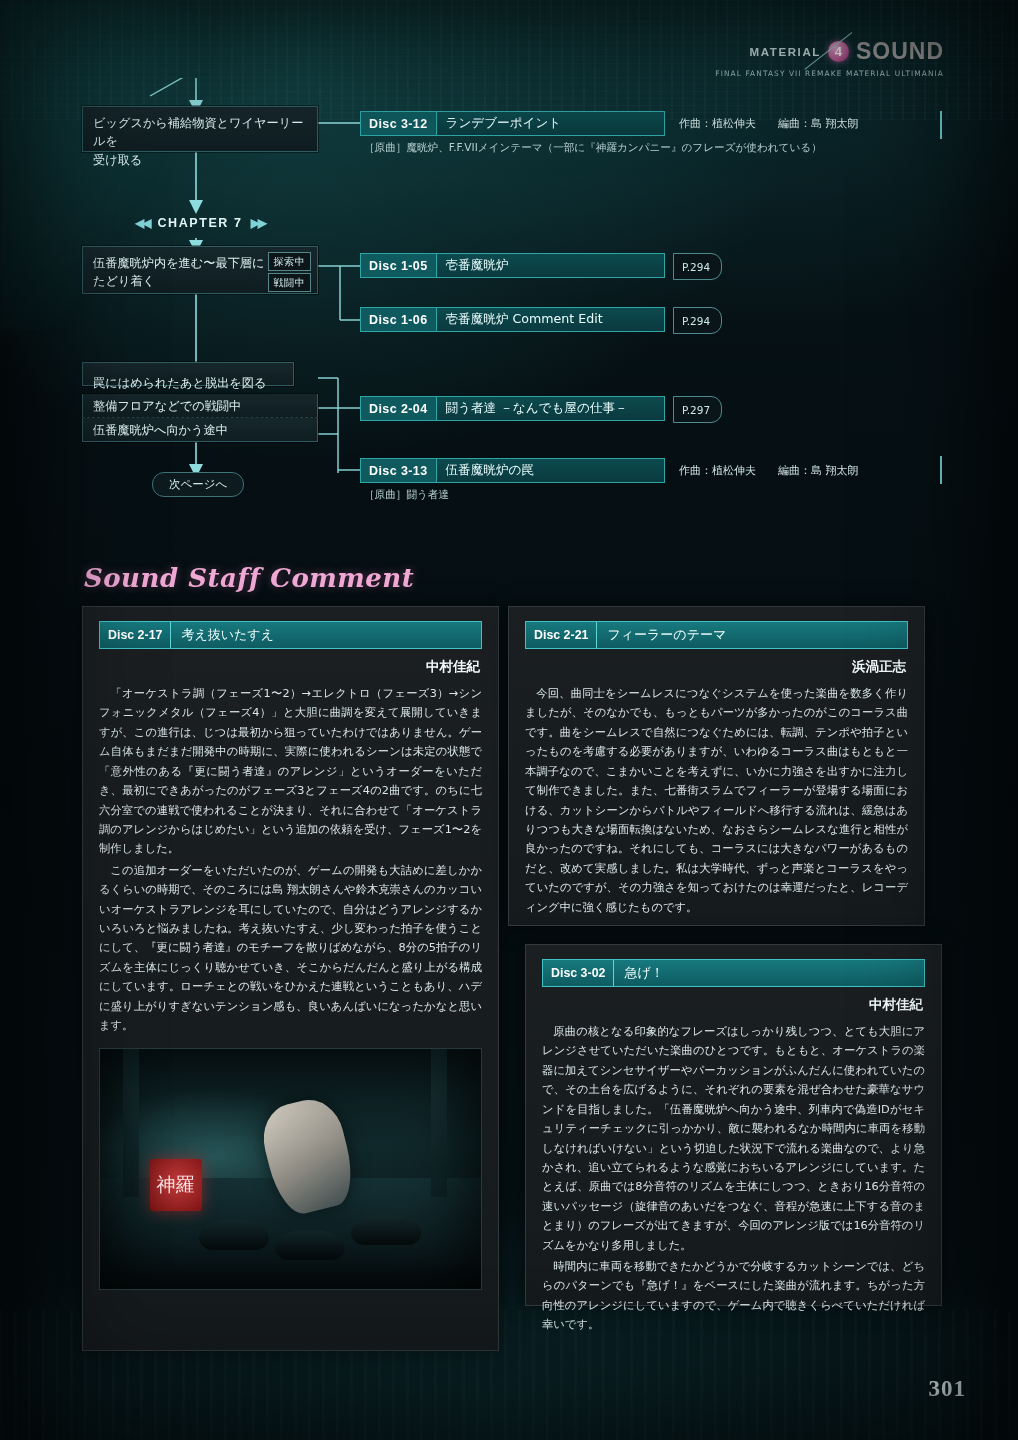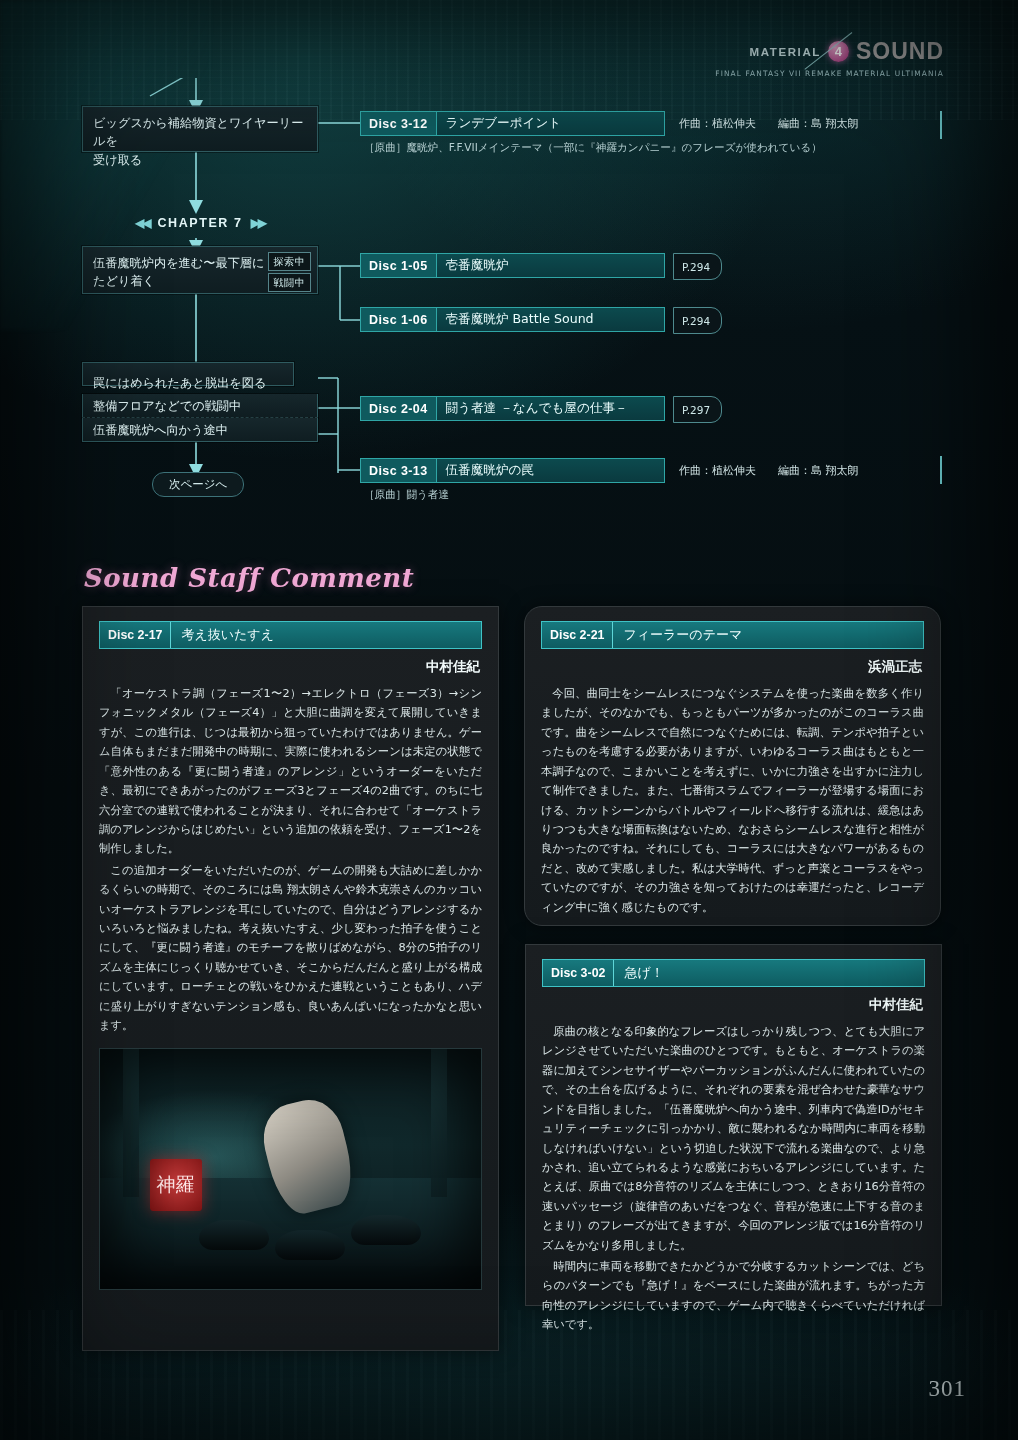--- a/index.html
+++ b/index.html
@@ -209,21 +209,21 @@
   .shot .dog{
     position:absolute;bottom:16%;width:70px;height:30px;
     background:linear-gradient(180deg,#14282c,#050b0d);
     border-radius:40% 45% 20% 20%/60% 60% 40% 40%;
   }
   .shot .vign{position:absolute;inset:0;box-shadow:inset 0 0 60px 16px rgba(0,0,0,.75);}
 
   .pagenum{
     position:absolute;right:52px;bottom:38px;
     font-family:"Liberation Serif","DejaVu Serif",serif;
-    font-size:23px;font-weight:normal;color:#eaf9fa;letter-spacing:1px;
+    font-size:23px;font-weight:bold;color:#eaf9fa;letter-spacing:1px;
   }
 </style>
 </head>
 <body>
 
 <div class="page">
   <div class="glow-left"></div>
 </div>
 
 <div class="hdr">
@@ -316,21 +316,21 @@
     <div class="disc">
       <span class="dnum">Disc 1-05</span>
       <span class="dtitle">壱番魔晄炉</span>
     </div>
     <div class="pref">P.294</div>
   </div>
 
   <div class="disc-row" style="left:360px;top:229px;">
     <div class="disc">
       <span class="dnum">Disc 1-06</span>
-      <span class="dtitle">壱番魔晄炉 Battle Sound</span>
+      <span class="dtitle">壱番魔晄炉 Comment Edit</span>
     </div>
     <div class="pref">P.294</div>
   </div>
 
   <div class="disc-row" style="left:360px;top:318px;">
     <div class="disc">
       <span class="dnum">Disc 2-04</span>
       <span class="dtitle">闘う者達 －なんでも屋の仕事－</span>
     </div>
     <div class="pref">P.297</div>
@@ -372,21 +372,21 @@
       <div class="sign">神羅</div>
       <div class="char"></div>
       <div class="dog" style="left:26%;"></div>
       <div class="dog" style="left:46%;bottom:12%;"></div>
       <div class="dog" style="left:66%;bottom:18%;"></div>
       <div class="vign"></div>
     </div>
   </div>
 </div>
 
-<div class="card" style="left:524px;top:606px;width:415px;height:318px;border-radius:18px;">
+<div class="card" style="left:508px;top:606px;width:415px;height:318px;">
   <div class="card-inner">
     <div class="bar">
       <span class="dnum">Disc 2-21</span>
       <span class="dtitle">フィーラーのテーマ</span>
     </div>
     <div class="author">浜渦正志</div>
     <div class="body">
       <p>今回、曲同士をシームレスにつなぐシステムを使った楽曲を数多く作りましたが、そのなかでも、もっともパーツが多かったのがこのコーラス曲です。曲をシームレスで自然につなぐためには、転調、テンポや拍子といったものを考慮する必要がありますが、いわゆるコーラス曲はもともと一本調子なので、こまかいことを考えずに、いかに力強さを出すかに注力して制作できました。また、七番街スラムでフィーラーが登場する場面における、カットシーンからバトルやフィールドへ移行する流れは、緩急はありつつも大きな場面転換はないため、なおさらシームレスな進行と相性が良かったのですね。それにしても、コーラスには大きなパワーがあるものだと、改めて実感しました。私は大学時代、ずっと声楽とコーラスをやっていたのですが、その力強さを知っておけたのは幸運だったと、レコーディング中に強く感じたものです。</p>
     </div>
   </div>

